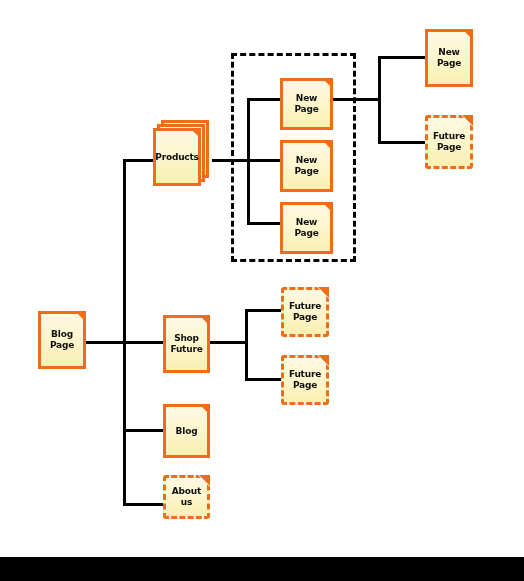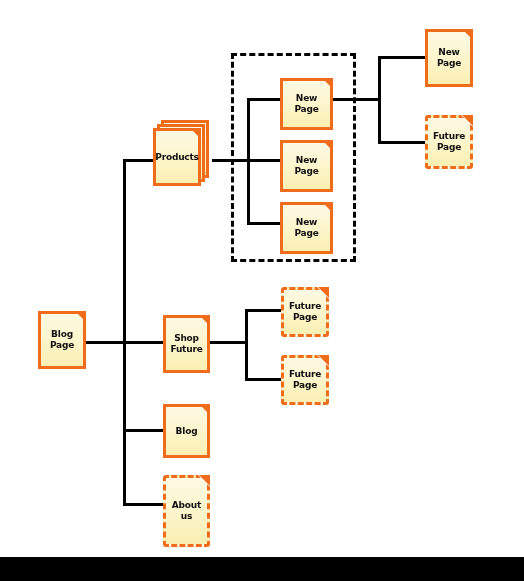--- a/index.html
+++ b/index.html
@@ -226,21 +226,21 @@
 Page</div>
   </div>
 
   <div class="node" style="left:163px; top:404px; width:47px; height:54px;">
     <div class="sheet"></div>
     <div class="fold-cut"></div>
     <div class="fold-tri"></div>
     <div class="label">Blog</div>
   </div>
 
-  <div class="node dashed" style="left:163px; top:475px; width:47px; height:72px;">
+  <div class="node dashed" style="left:163px; top:475px; width:47px; height:44px;">
     <div class="sheet"></div>
     <div class="fold-cut"></div>
     <div class="fold-tri"></div>
     <div class="label">About
 us</div>
   </div>
 
 </div>
 
 <div id="bottom-band"></div>

